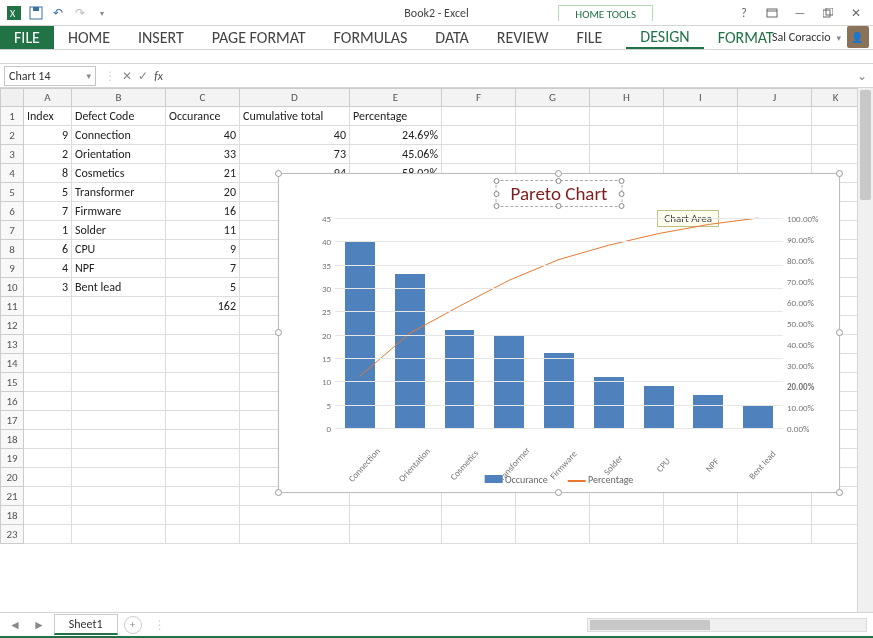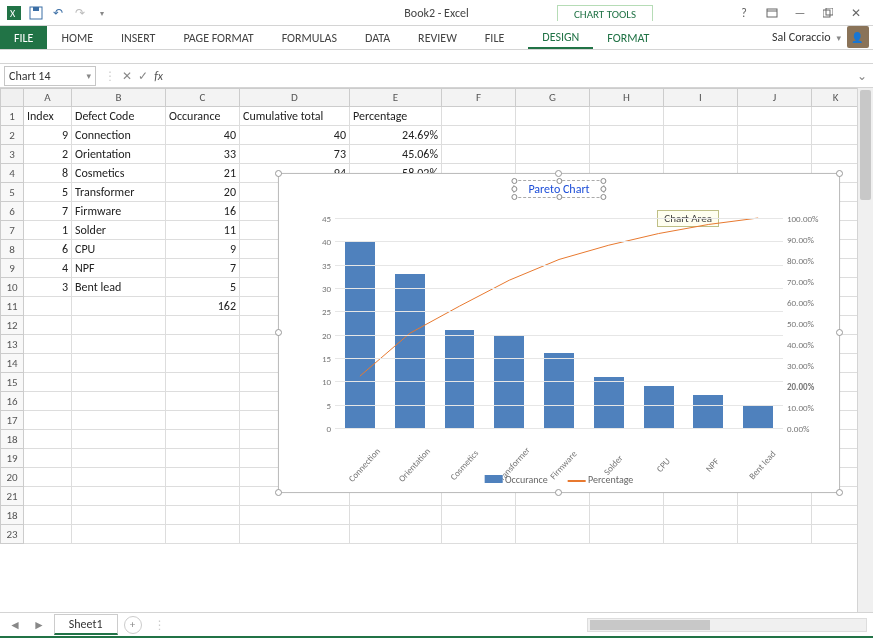--- a/index.html
+++ b/index.html
@@ -9,21 +9,21 @@
 .titlebar { height: 26px; background: #fff; display: flex; align-items: center; border-bottom: 1px solid #d4d4d4; position: relative; }
 .qat { display: flex; align-items: center; gap: 6px; padding: 0 6px; }
 .qat-icon { width: 16px; height: 16px; display: flex; align-items: center; justify-content: center; }
 .doc-title { position: absolute; left: 50%; transform: translateX(-50%); font-size: 12px; color: #444; }
 .chart-tools { position: absolute; right: 220px; background: #fff; border: 1px solid #b6dcb6; border-bottom: none; padding: 2px 16px 0; font-size: 11px; color: #217346; }
 .win-controls { position: absolute; right: 6px; display: flex; align-items: center; gap: 6px; }
 .win-btn { width: 22px; height: 18px; display: flex; align-items: center; justify-content: center; color: #666; }
 
 
 .ribbon-tabs { height: 24px; display: flex; align-items: stretch; background: #fff; border-bottom: 1px solid #d4d4d4; position: relative; }
-.tab { padding: 0 14px; display: flex; align-items: center; font-size: 12px; color: #444; cursor: pointer; }
+.tab { padding: 0 14px; display: flex; align-items: center; font-size: 16px; color: #444; cursor: pointer; }
 .tab.file { background: #217346; color: #fff; font-weight: 400; }
 .tab.active { color: #217346; border-bottom: 2px solid #217346; }
 .tab.context { color: #217346; }
 .user-area { position: absolute; right: 4px; display: flex; align-items: center; gap: 6px; font-size: 12px; }
 .avatar { width: 22px; height: 22px; background: #8a7358; border-radius: 2px; display:flex; align-items:center; justify-content:center; color:#fff; font-size:10px;}
 .ribbon-strip { height: 14px; border-bottom: 1px solid #d4d4d4; }
 
 
 .namebar { height: 24px; display: flex; align-items: center; border-bottom: 1px solid #d4d4d4; padding: 0 4px; gap: 4px; }
 .namebox { width: 92px; height: 20px; border: 1px solid #c6c6c6; padding: 0 4px; display:flex; align-items:center; justify-content:space-between; font-size:12px;}
@@ -46,21 +46,21 @@
 .cell.r { justify-content:flex-end;}
 .vscroll { width:16px; background:#f0f0f0; border-left:1px solid #d4d4d4; position:relative;}
 .vscroll .thumb { position:absolute; left:2px; right:2px; top:2px; height:110px; background:#c8c8c8; border-radius:2px;}
 
 
 .chart-obj { position:absolute; left:278px; top:85px; width:562px; height:320px; background:#fff; border:1px solid #bdbdbd; box-shadow:0 0 0 1px rgba(0,0,0,0.02);}
 .sel-handle { position:absolute; width:7px; height:7px; background:#fff; border:1px solid #999; border-radius:50%;}
 .h-tl{left:-4px;top:-4px}.h-tr{right:-4px;top:-4px}.h-bl{left:-4px;bottom:-4px}.h-br{right:-4px;bottom:-4px}
 .h-tm{left:50%;top:-4px;margin-left:-4px}.h-bm{left:50%;bottom:-4px;margin-left:-4px}
 .h-ml{left:-4px;top:50%;margin-top:-4px}.h-mr{right:-4px;top:50%;margin-top:-4px}
-.chart-title { position:absolute; top:6px; left:50%; transform:translateX(-50%); font-size:12px; color:#1d4ed8; border:1px dashed #aaa; padding:1px 14px;}
+.chart-title { position:absolute; top:6px; left:50%; transform:translateX(-50%); font-size:19px; color:#7f1d1d; border:1px dashed #aaa; padding:1px 14px;}
 .ct-handle { position:absolute; width:6px; height:6px; background:#fff; border:1px solid #888; border-radius:50%;}
 .tooltip-box { position:absolute; top:36px; right:120px; background:#fffff0; border:1px solid #bfbf86; padding:1px 6px; font-size:11px; color:#444;}
 .plot { position:absolute; left:28px; top:44px; right:56px; bottom:64px; }
 .y-axis { position:absolute; left:0; top:0; bottom:0; width:24px;}
 .y-tick { position:absolute; left:0; width:24px; text-align:right; font-size:9px; color:#777;}
 .y2-axis { position:absolute; right:-54px; top:0; bottom:0; width:50px;}
 .y2-tick { position:absolute; right:0; width:50px; text-align:left; font-size:9px; color:#777;}
 .plot-area { position:absolute; left:28px; right:0; top:0; bottom:0;}
 .grid-line { position:absolute; left:0; right:0; height:0; border-top:1px solid #e6e6e6;}
 .bars { position:absolute; left:0; right:0; bottom:0; top:0; display:flex; align-items:flex-end;}
@@ -99,21 +99,21 @@
         <svg width="14" height="14">
           <rect x="1" y="1" width="12" height="12" fill="none" stroke="#3b6ea5"></rect>
           <rect x="4" y="1" width="6" height="4" fill="#3b6ea5"></rect>
         </svg>
       </span>
     <span class="qat-icon" style="color:#3b6ea5;">↶</span>
     <span class="qat-icon" style="color:#bbb;">↷</span>
     <span class="qat-icon" style="color:#888; font-size:8px;">▾</span>
   </div>
   <div class="doc-title">Book2 - Excel</div>
-  <div class="chart-tools">CHART TOOLS</div>
+  <div class="chart-tools">HOME TOOLS</div>
   <div class="win-controls">
     <span class="win-btn">?</span>
     <span class="win-btn">
         <svg width="12" height="10">
           <rect x="1" y="1" width="10" height="8" fill="none" stroke="#666"></rect>
           <line x1="1" y1="3" x2="11" y2="3" stroke="#666"></line>
         </svg>
       </span>
     <span class="win-btn">—</span>
     <span class="win-btn">

